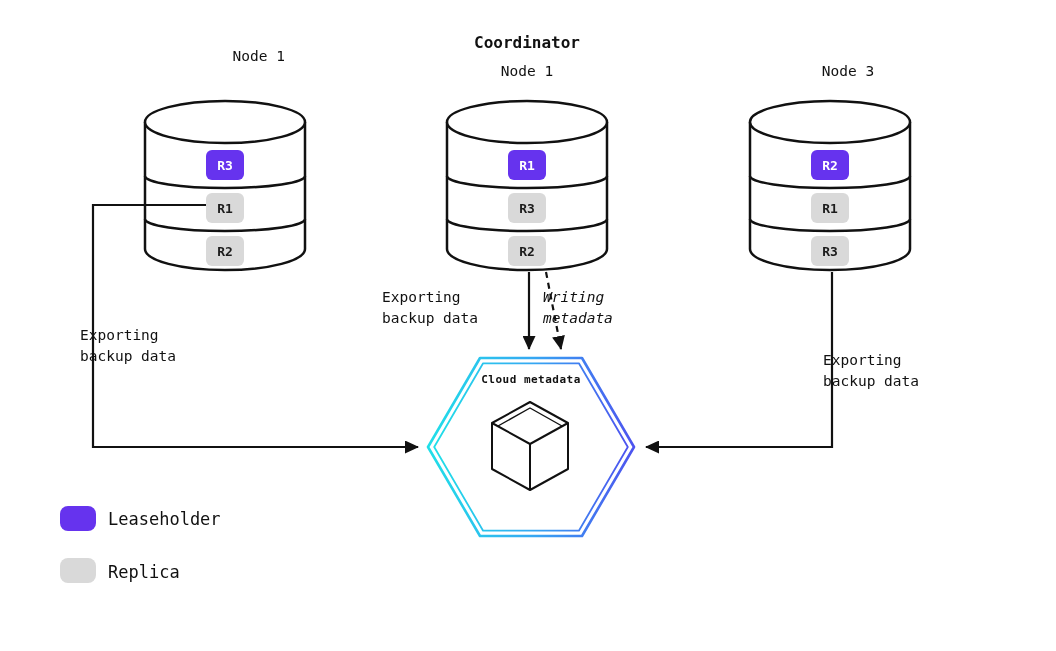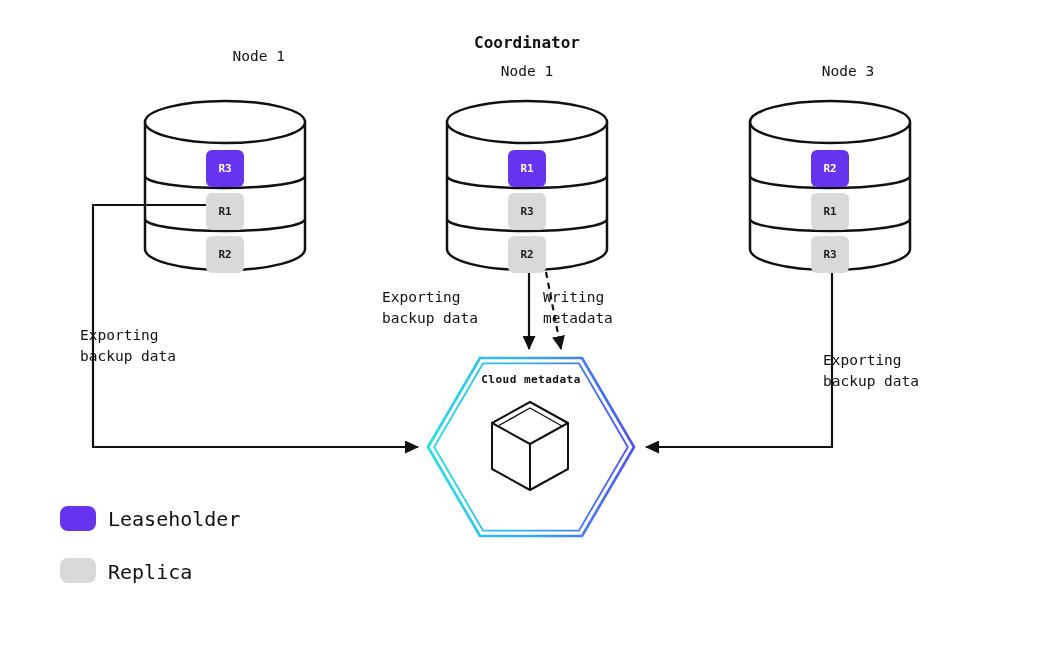--- a/index.html
+++ b/index.html
@@ -4,35 +4,35 @@
 <style>
   * { box-sizing: border-box; }
   html, body { margin: 0; padding: 0; background: #fff; }
   body { font-family: "DejaVu Sans Mono", "Liberation Mono", monospace; color: #111; }
   .canvas { position: relative; width: 1056px; height: 651px; background: #fff; overflow: hidden; border-radius: 7px; }
   .svg-layer { position: absolute; left: 0; top: 0; width: 1056px; height: 651px; }
   .abs { position: absolute; }
   .diagram-title { font-size: 16px; font-weight: bold; text-align: center; width: 200px; }
   .node-label { font-size: 14.5px; text-align: center; width: 120px; }
   .badge {
-    position: absolute; width: 38px; height: 37px; border-radius: 6px;
+    position: absolute; width: 38px; height: 30px; border-radius: 6px;
     display: flex; align-items: center; justify-content: center;
-    font-size: 11px; font-weight: bold; line-height: 1;
+    font-size: 13px; font-weight: bold; line-height: 1;
   }
   .badge.leaseholder { background: #6633ee; color: #ffffff; }
   .badge.replica { background: #d9d9d9; color: #1c1c1c; }
   .edge-label {
     position: absolute; width: 160px; text-align: left;
     font-size: 14.5px; line-height: 21px; white-space: pre-line;
   }
   .cloud-label { position: absolute; width: 160px; text-align: center; font-size: 11px; font-weight: bold; letter-spacing: 0.5px; }
   .legend-swatch { position: absolute; width: 36px; height: 25px; border-radius: 8px; }
   .legend-swatch.leaseholder { background: #6633ee; }
   .legend-swatch.replica { background: #d9d9d9; }
-  .legend-label { position: absolute; font-size: 20px; line-height: 18px; }
+  .legend-label { position: absolute; font-size: 17px; line-height: 18px; }
 </style>
 </head>
 <body>
 
 <div class="canvas">
 
   <svg class="svg-layer" viewBox="0 0 1056 651" xmlns="http://www.w3.org/2000/svg">
     <defs>
       <linearGradient id="hexgrad" x1="0" y1="0" x2="1" y2="0">
         <stop offset="0" stop-color="#20dfe8"></stop>
@@ -99,21 +99,21 @@
   <div class="badge replica" style="left:508px; top:236px;">R2</div>
 
   <div class="badge leaseholder" style="left:811px; top:150px;">R2</div>
   <div class="badge replica" style="left:811px; top:193px;">R1</div>
   <div class="badge replica" style="left:811px; top:236px;">R3</div>
 
   <div class="edge-label" style="left:80px; top:325px;">Exporting
 backup data</div>
   <div class="edge-label" style="left:382px; top:287px;">Exporting
 backup data</div>
-  <div class="edge-label" style="left:543px; top:287px;">Writing
+  <div class="edge-label" style="left:543px; top:287px;font-style:italic;">Writing
 metadata</div>
   <div class="edge-label" style="left:823px; top:350px;">Exporting
 backup data</div>
 
   <div class="cloud-label" style="left:451px; top:373px;">Cloud metadata</div>
 
   <div class="legend-swatch leaseholder" style="left:60px; top:506px;"></div>
   <div class="legend-label" style="left:108px; top:510px;">Leaseholder</div>
 
   <div class="legend-swatch replica" style="left:60px; top:558px;"></div>

